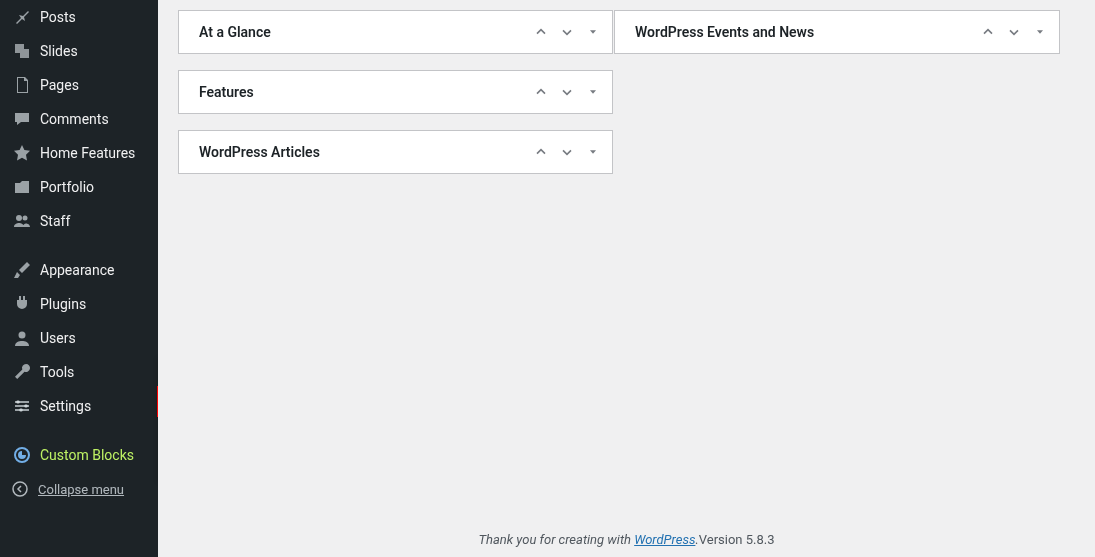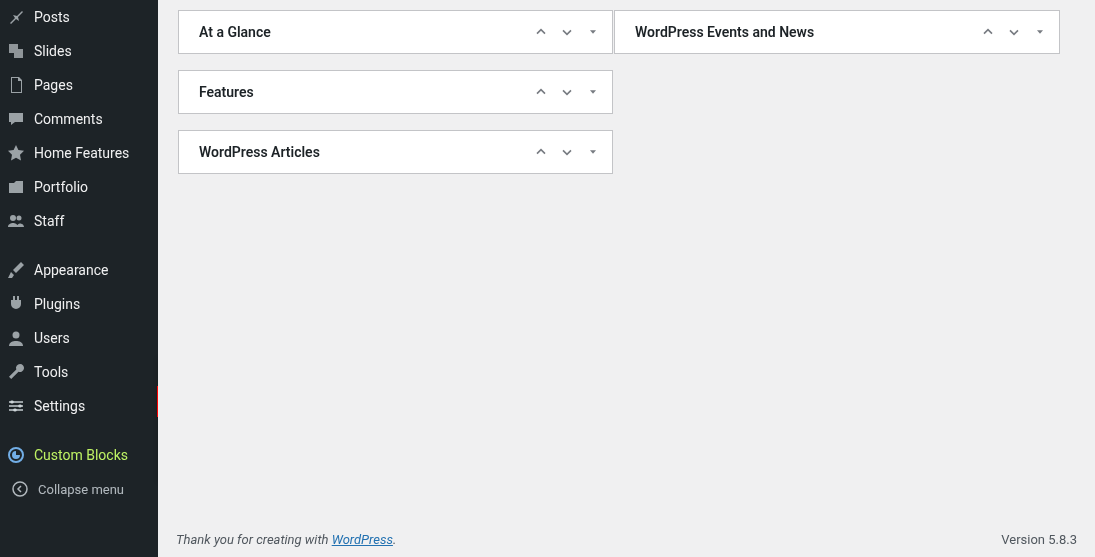--- a/index.html
+++ b/index.html
@@ -19,21 +19,21 @@
     left: 0; top: 0;
     width: 158px;
     height: 557px;
     background: #1d2327;
     color: #f0f0f1;
   }
   .menu-item {
     display: flex;
     align-items: center;
     height: 34px;
-    padding: 0 8px 0 6px;
+    padding: 0 8px 0 12px;
     color: rgba(240,246,252,0.7);
     cursor: pointer;
   }
   .menu-item .icon {
     width: 20px;
     height: 20px;
     display: inline-flex;
     align-items: center;
     justify-content: center;
     margin-right: 8px;
@@ -49,20 +49,21 @@
     height: 15px;
   }
   .collapse-item {
     display: flex;
     align-items: center;
     height: 34px;
     padding: 0 8px 0 10px;
     color: rgba(240,246,252,0.7);
     cursor: pointer;
     font-size: 13px;
+    text-decoration: underline;
   }
   .collapse-item .icon { width:20px; height:20px; margin-right:8px; display:inline-flex; align-items:center; justify-content:center;}
 
   
   .flyout {
     position: absolute;
     left: 158px;
     top: 355px;
     width: 165px;
     background: #2c3338;
@@ -149,21 +150,21 @@
   
   .footer {
     position: absolute;
     left: 158px;
     right: 0;
     bottom: 0;
     height: 36px;
     background: #f0f0f1;
     display: flex;
     align-items: center;
-    justify-content: space-between;
+    justify-content: center;
     padding: 0 18px;
     color: #50575e;
     font-size: 13px;
   }
   .footer .thanks { font-style: italic; }
   .footer a { color: #2271b1; text-decoration: underline; }
 
   svg { display:block; }
 </style>
 </head>

